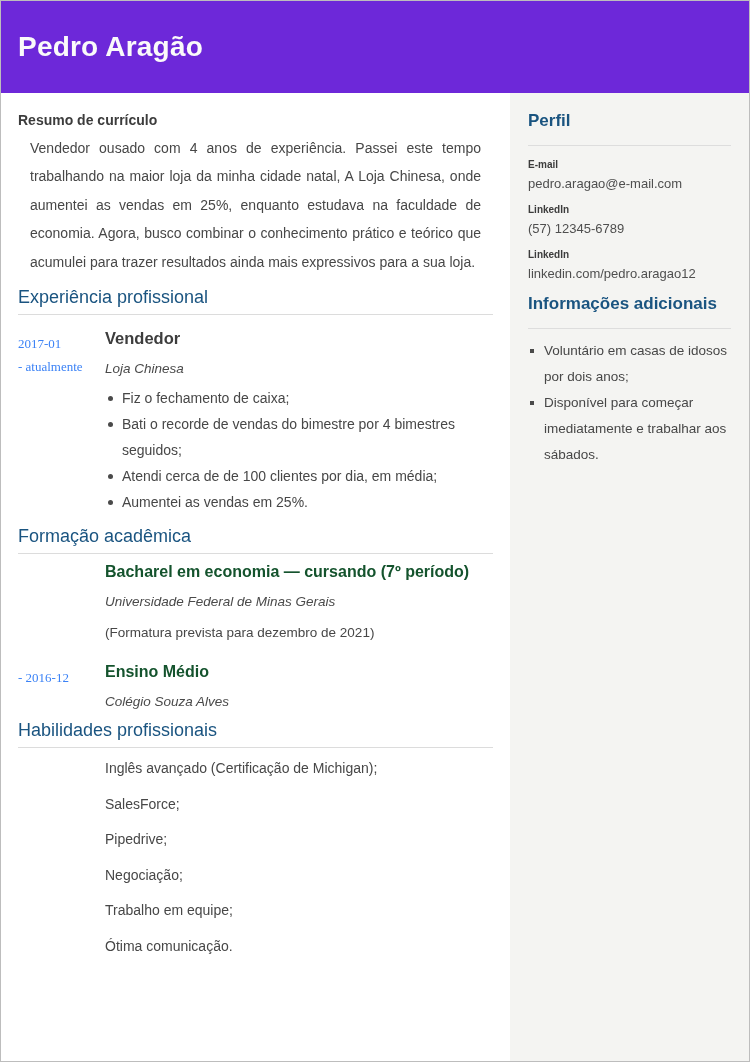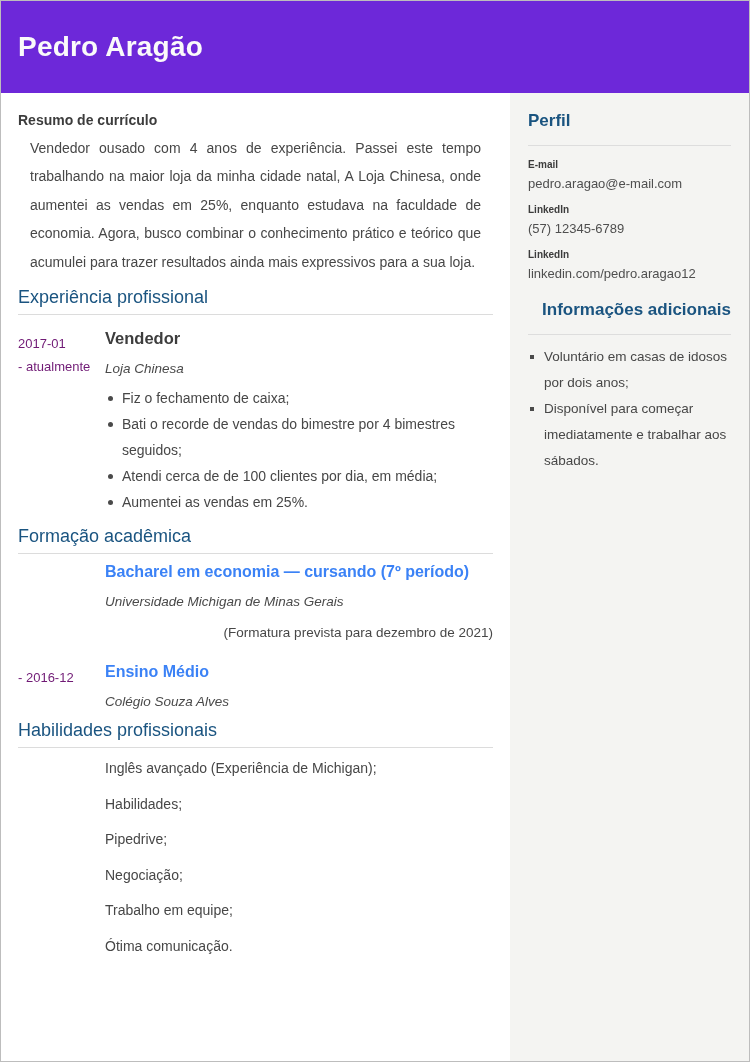--- a/index.html
+++ b/index.html
@@ -21,37 +21,37 @@
   .summary-text{margin:6px 12px 0;font-size:14px;line-height:28.4px;text-align:justify;color:#474747;}
   
   h2.sec{margin:11px 0 0;padding-bottom:6px;border-bottom:1px solid #dcdcdc;
          font-size:18px;font-weight:normal;color:#1A5480;}
   h2.sec-edu{}
   h2.sec-skill{}
   
   .entry{display:flex;margin-top:14px;}
   .entry-edu1{margin-top:9px;}
   .entry-edu2{margin-top:23px;}
-  .dates{width:87px;flex:none;padding-top:3px;font-size:13px;color:#701a75;line-height:23px;}
+  .dates{width:87px;flex:none;padding-top:3px;font-size:13px;color:#3b82f6;line-height:23px;font-family:Liberation Serif, serif;}
   .ebody{flex:1;min-width:0;}
   .role{font-size:16.5px;font-weight:bold;color:#3d3d3d;}
-  .degree{font-size:16px;font-weight:bold;color:#3b82f6;}
+  .degree{font-size:16px;font-weight:bold;color:#14532d;}
   .company,.school{margin-top:13px;font-size:13.5px;font-style:italic;color:#4a4a4a;}
-  .edu-note{margin-top:16px;font-size:13.5px;color:#474747;text-align:right;}
+  .edu-note{margin-top:16px;font-size:13.5px;color:#474747;}
   ul.blist{list-style:none;margin:9px 0 0;padding:0;}
   ul.blist li{position:relative;padding-left:17px;font-size:14px;line-height:26px;color:#474747;}
   ul.blist li::before{content:"";position:absolute;left:3px;top:10.5px;width:5px;height:5px;
                       border-radius:50%;background:#4a4a4a;}
   
   .skills{margin-top:12px;padding-left:87px;}
   .skill{font-size:14px;color:#474747;line-height:17px;margin-bottom:18.5px;}
   
   h2.side-sec{margin:18px 0 0;padding-bottom:14px;border-bottom:1px solid #dddddd;
               font-size:17px;font-weight:bold;color:#1A5480;}
-  h2.side-sec2{margin-top:19px;text-align:right;}
+  h2.side-sec2{margin-top:13px;}
   .f-label{margin-top:13px;font-size:10px;font-weight:bold;color:#3c3c3c;}
   .f-value{margin-top:6px;font-size:13px;color:#4f4f4f;}
   ul.side-list{list-style:none;margin:9px 0 0;padding:0;}
   ul.side-list li{position:relative;padding-left:16px;font-size:13.5px;line-height:26px;color:#474747;}
   ul.side-list li::before{content:"";position:absolute;left:2px;top:11px;width:4px;height:4px;
                           background:#4a4a4a;}
 </style>
 </head>
 <body>
 
@@ -84,38 +84,38 @@
             <li>Aumentei as vendas em 25%.</li>
           </ul>
         </div>
       </div>
 
       <h2 class="sec sec-edu">Formação acadêmica</h2>
       <div class="entry entry-edu1">
         <div class="dates"></div>
         <div class="ebody">
           <div class="degree">Bacharel em economia — cursando (7º período)</div>
-          <div class="school">Universidade Michigan de Minas Gerais</div>
+          <div class="school">Universidade Federal de Minas Gerais</div>
           <div class="edu-note">(Formatura prevista para dezembro de 2021)</div>
         </div>
       </div>
       <div class="entry entry-edu2">
         <div class="dates">
           <div>- 2016-12</div>
         </div>
         <div class="ebody">
           <div class="degree">Ensino Médio</div>
           <div class="school">Colégio Souza Alves</div>
         </div>
       </div>
 
       <h2 class="sec sec-skill">Habilidades profissionais</h2>
       <div class="skills">
-        <div class="skill">Inglês avançado (Experiência de Michigan);</div>
-        <div class="skill">Habilidades;</div>
+        <div class="skill">Inglês avançado (Certificação de Michigan);</div>
+        <div class="skill">SalesForce;</div>
         <div class="skill">Pipedrive;</div>
         <div class="skill">Negociação;</div>
         <div class="skill">Trabalho em equipe;</div>
         <div class="skill">Ótima comunicação.</div>
       </div>
 
     </main>
 
     <aside class="sidebar">
 

